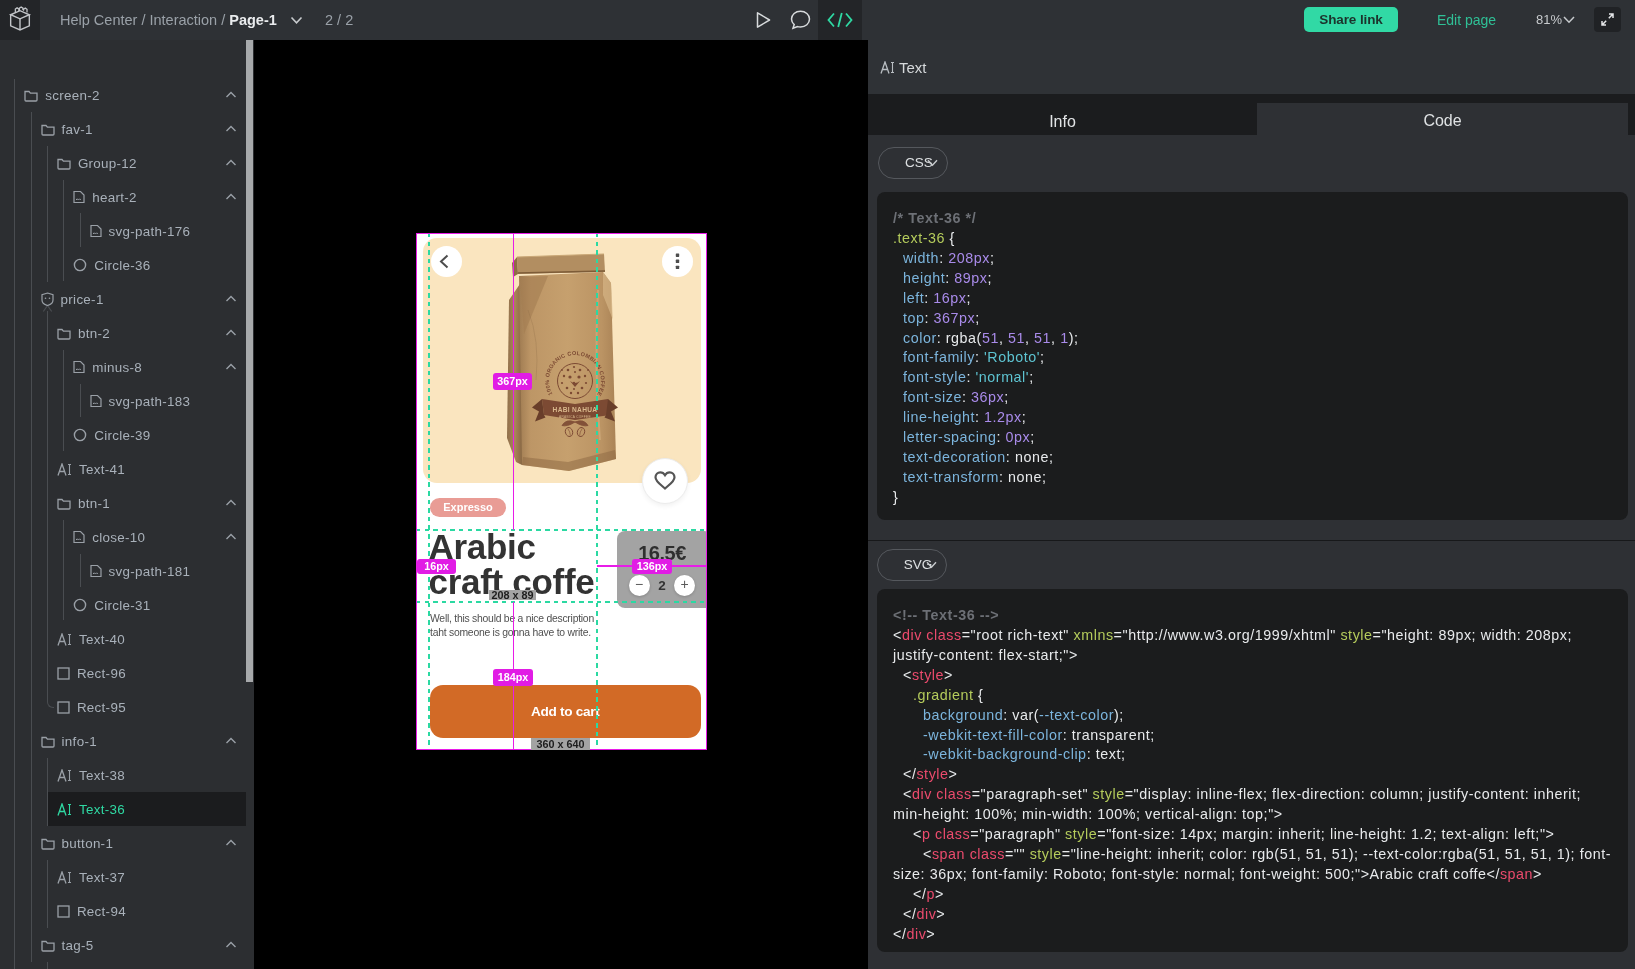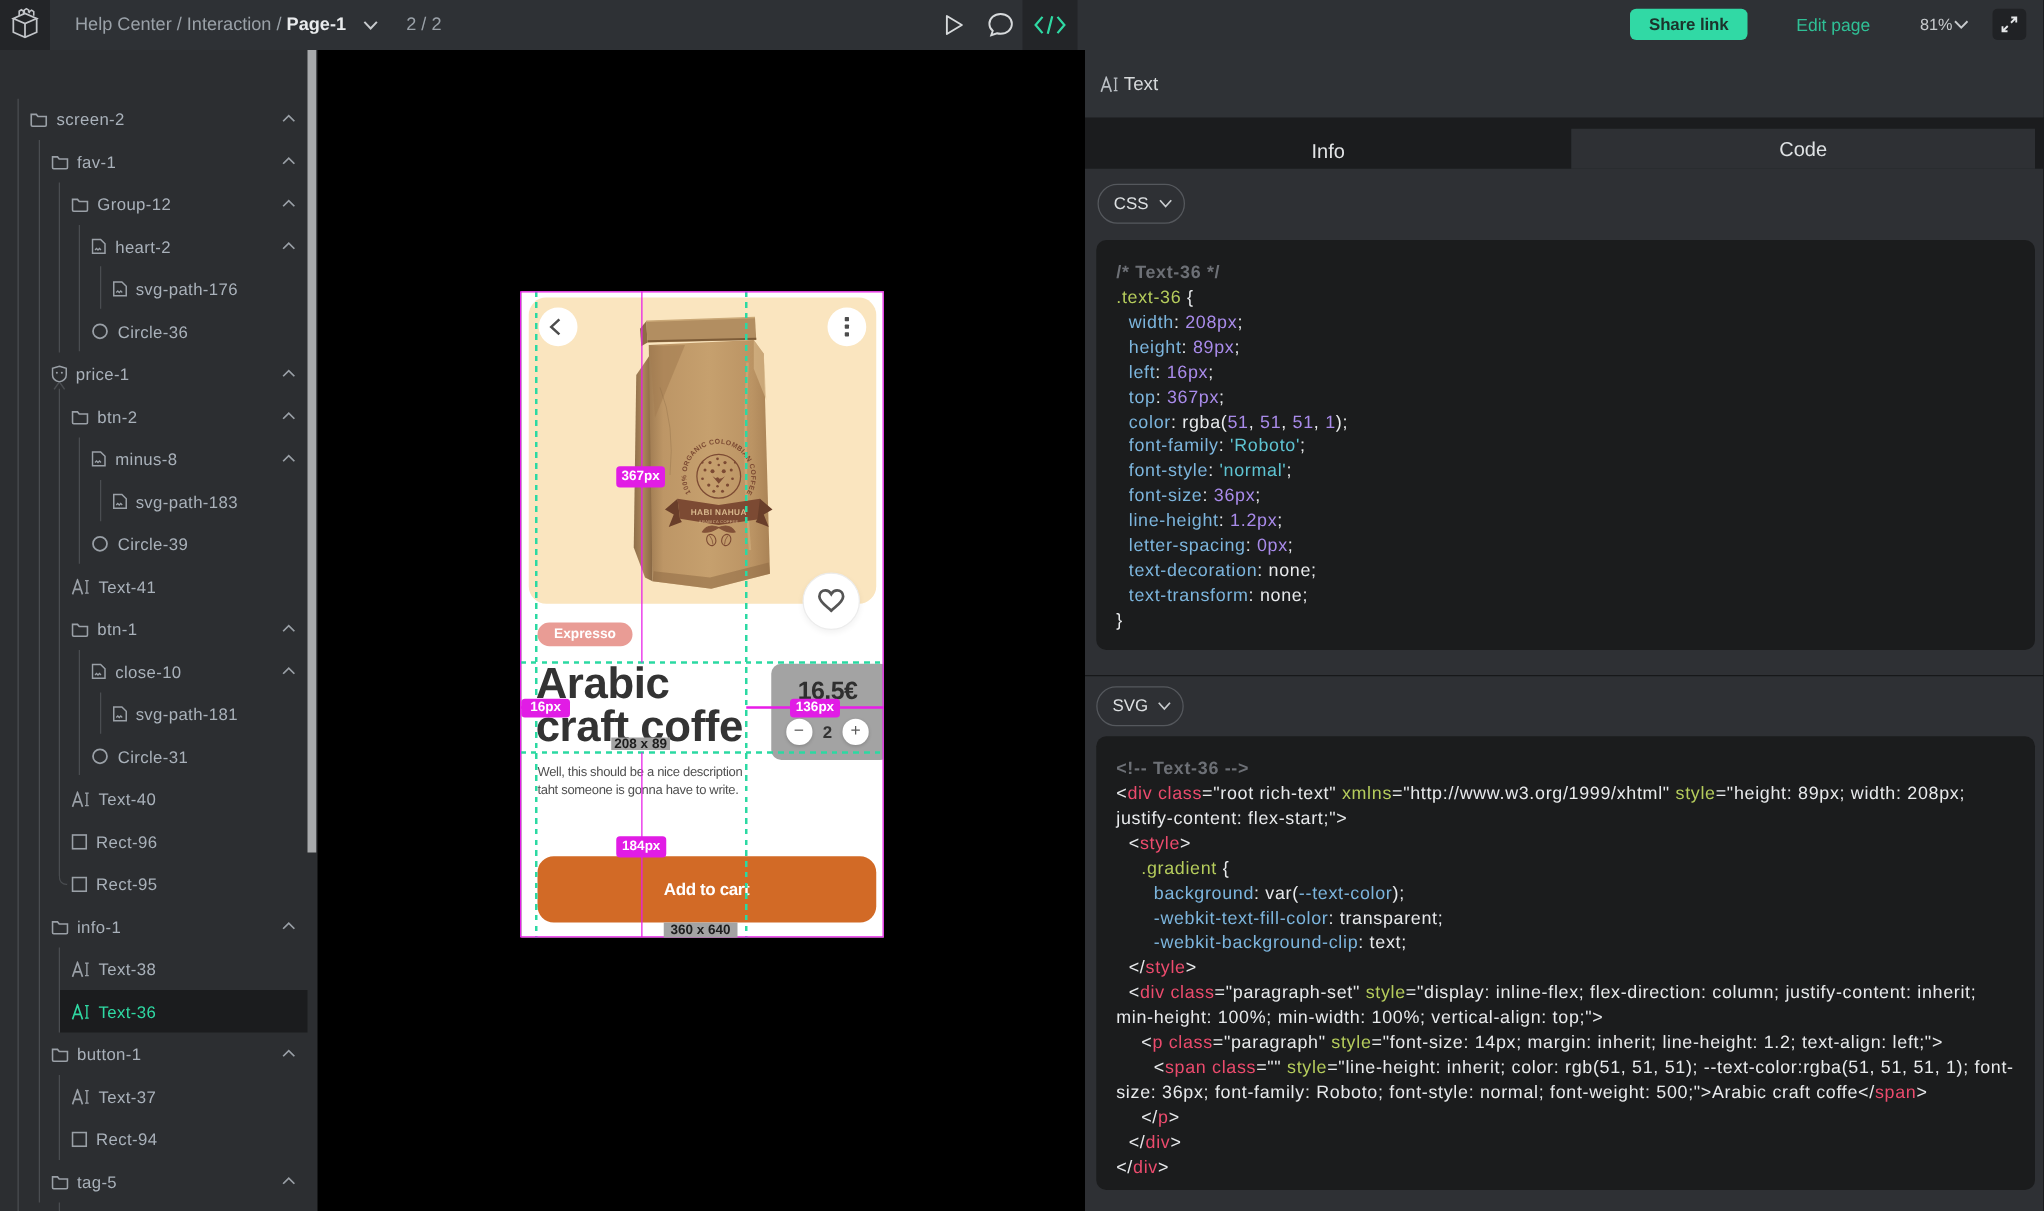--- a/index.html
+++ b/index.html
@@ -23,21 +23,21 @@
 .trow .lab{margin-left:7px;white-space:pre;}
 .trow.sel{background:#1b1c1e;color:#2fd9a3;left:48px;width:198px;}
 .gline{position:absolute;width:1px;background:#4a4d51;}
 .chev{position:absolute;right:9px;width:12px;height:12px;}
 
 .rpanel{position:absolute;left:868px;top:40px;width:767px;height:929px;background:#2e3034;}
 .rhead{position:absolute;left:0;top:0;width:767px;height:54px;background:#2f3236;}
 .rtabs{position:absolute;left:0;top:54px;width:767px;height:41px;background:#1b1c1e;}
 .tab-code{position:absolute;left:389px;top:9px;width:371px;height:32px;background:#2e3034;}
 .tablabel{font-size:16px;color:#dfe2e4;text-align:center;}
-.dropdown{position:absolute;width:70px;height:32px;border:1px solid #55585d;border-radius:16px;color:#dde0e2;font-size:13.5px;line-height:30px;padding-left:12px;background:transparent;}
+.dropdown{position:absolute;width:70px;height:32px;border:1px solid #55585d;border-radius:16px;color:#dde0e2;font-size:13.5px;line-height:30px;padding-left:12px;background:transparent;text-align:center;}
 .dropdown svg{position:absolute;right:9px;top:11px;}
 .codeblock{position:absolute;left:9px;width:751px;background:#1b1c1d;border-radius:8px;padding:17px 0 0 16px;}
 .cl{height:19.93px;line-height:19.93px;white-space:pre;font-size:14.3px;letter-spacing:0.55px;color:#e8eaec;}
 .sep{position:absolute;left:0;top:499.5px;width:767px;height:1.8px;background:#17181a;}
 .cGY{color:#6d7076;font-weight:bold;}.cLM{color:#b5cc5c;}.cBL{color:#7cb5dd;}.cPU{color:#a98bea;}.cCY{color:#5ec4d2;}.cRD{color:#ec4b6d;}.cWH{color:#e8eaec;}
 
 .card{position:absolute;left:417px;top:233px;width:290px;height:517px;background:#fff;overflow:hidden;}
 .cardoutline{position:absolute;left:416px;top:232.5px;width:291px;height:517.5px;border:1px solid #e81ce8;z-index:40;pointer-events:none;}
 .peach{position:absolute;left:5.5px;top:5px;width:278.5px;height:245px;background:#fae5bf;border-radius:14px;}
 .wcirc{position:absolute;background:#fff;border-radius:50%;}

